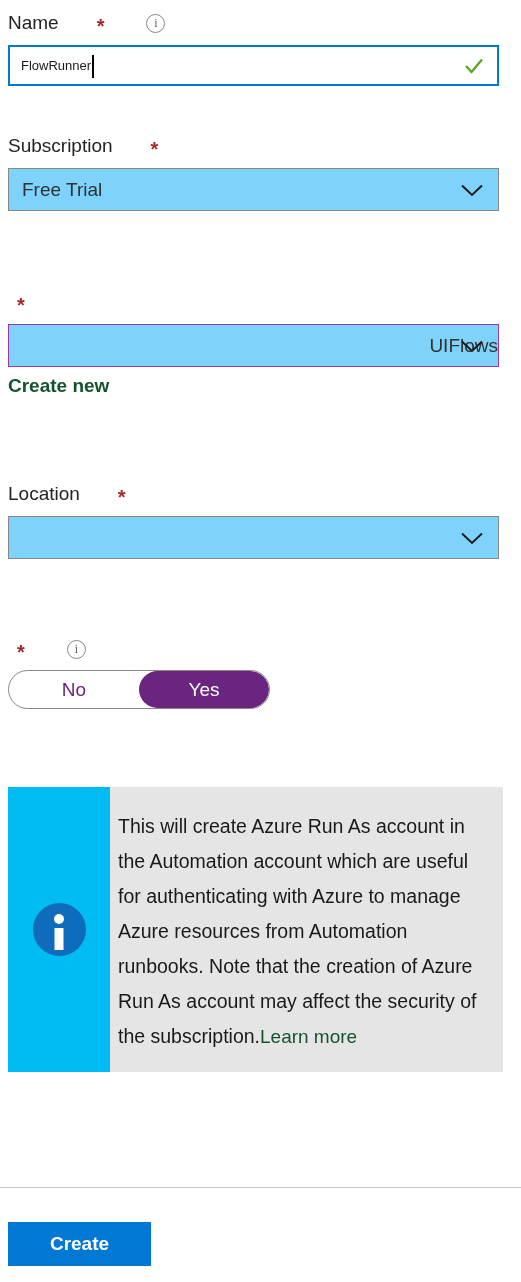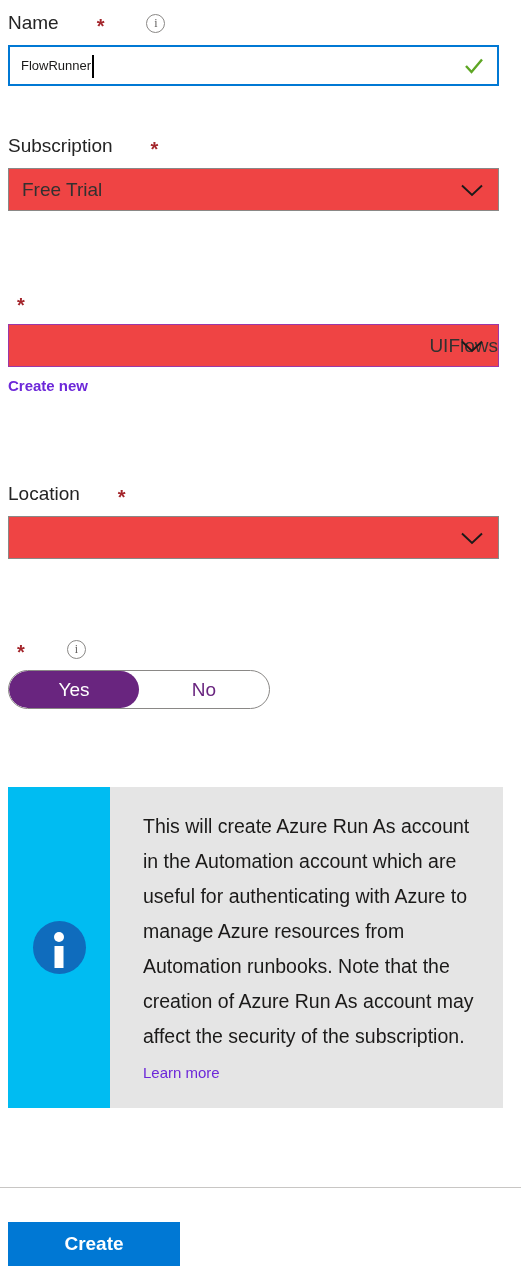--- a/index.html
+++ b/index.html
@@ -95,43 +95,43 @@
     width: 22px;
     height: 22px;
   }
 
   
   .select-box {
     position: relative;
     height: 43px;
     box-sizing: border-box;
     border: 1px solid #8a8886;
-    background: #ef4444;
+    background: #7dd3fc;
     display: flex;
     align-items: center;
   }
   .select-box.accent { border: 1.6px solid #9b38a8; }
   .select-value {
     font-size: 19px;
     color: #323130;
     padding-left: 13px;
     white-space: nowrap;
   }
   .chevron {
     position: absolute;
     right: 14px;
     top: 50%;
     transform: translateY(-50%);
     width: 24px;
     height: 15px;
   }
 
   .link {
-    color: #6d28d9;
-    font-size: 15px;
+    color: #14532d;
+    font-size: 19px;
     line-height: 25px;
     font-weight: 600;
     cursor: pointer;
     display: inline-block;
   }
 
   
   .toggle {
     position: relative;
     width: 262px;
@@ -197,39 +197,39 @@
     transform: translateX(-50%);
   }
   .banner-icon .stem {
     position: absolute;
     width: 9px; height: 22px;
     background: #fff;
     left: 50%; top: 25px;
     transform: translateX(-50%);
   }
   .banner-body {
-    padding: 22px 16px 18px 33px;
+    padding: 22px 16px 18px 8px;
     font-size: 19.5px;
     line-height: 35px;
     color: #1b1a19;
   }
   .banner-body .link { font-weight: 400; line-height: 35px; }
 
   .divider {
     position: absolute;
     left: 0;
     width: 521px;
     height: 1px;
     background: #c8c6c4;
   }
 
   .create-btn {
     position: absolute;
     left: 8px;
-    width: 172px;
+    width: 143px;
     height: 44px;
     background: #0078d4;
     color: #ffffff;
     font-size: 19px;
     font-weight: 700;
     display: flex;
     align-items: center;
     justify-content: center;
     border: none;
     cursor: pointer;
@@ -301,22 +301,22 @@
       </span>
     </div>
   </div>
 
   <div class="field" style="top:636px;">
     <div class="field-label">
       <span class="req-star">*</span>
       <span class="info-icon">i</span>
     </div>
     <div class="toggle" style="margin-top:8px;">
+      <div class="toggle-opt off">No</div>
       <div class="toggle-opt on">Yes</div>
-      <div class="toggle-opt off">No</div>
     </div>
   </div>
 
   <div class="banner" style="top:787px;">
     <div class="banner-stripe">
       <div class="banner-icon">
         <span class="dot"></span>
         <span class="stem"></span>
       </div>
     </div>

